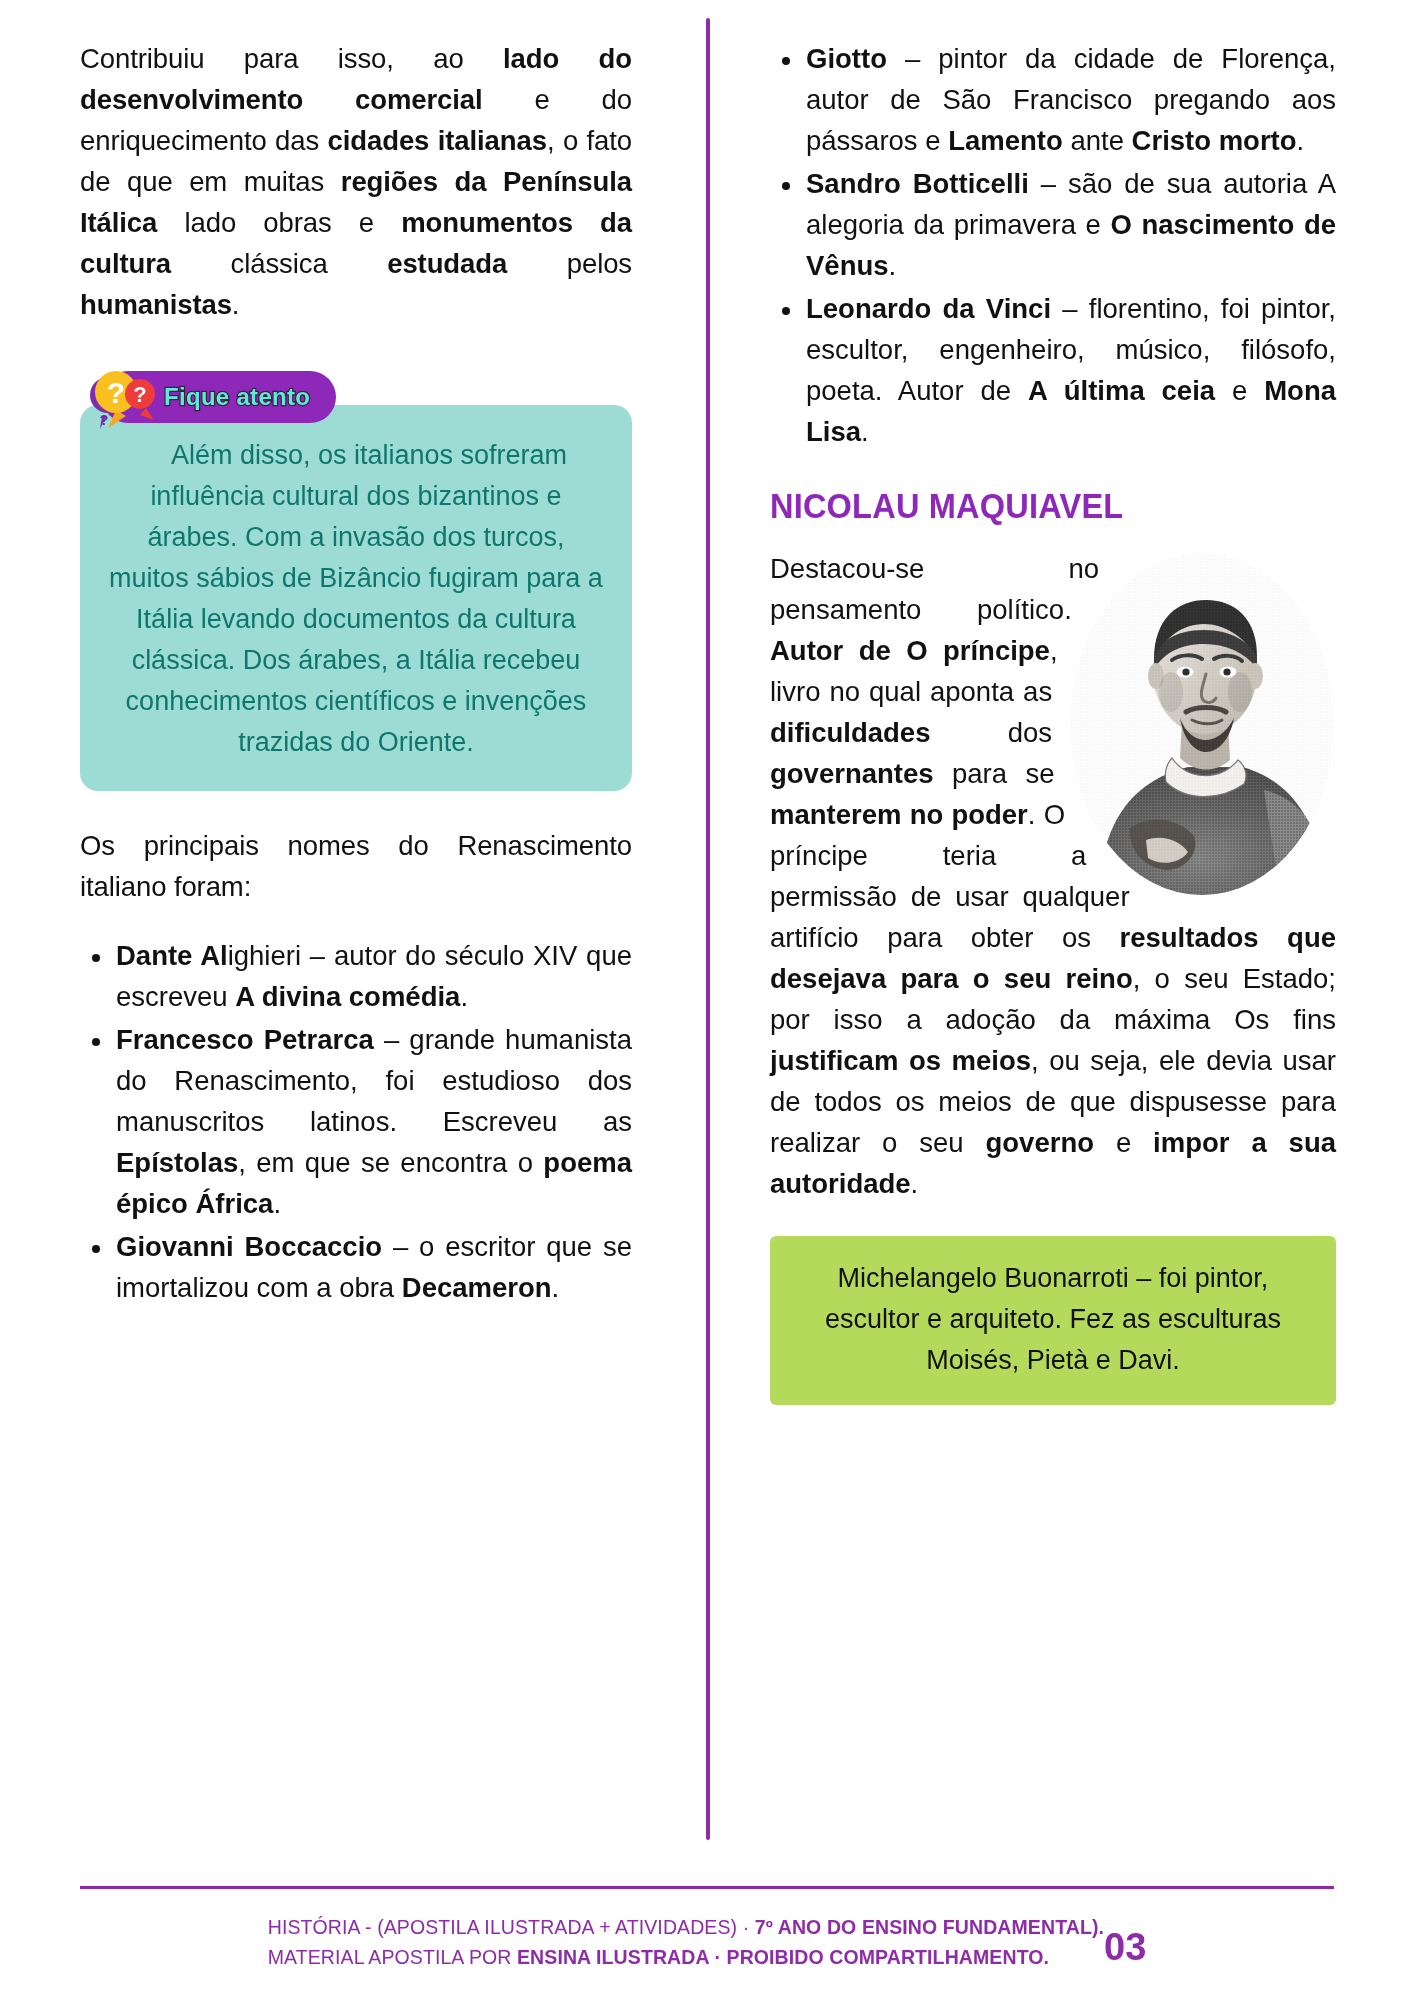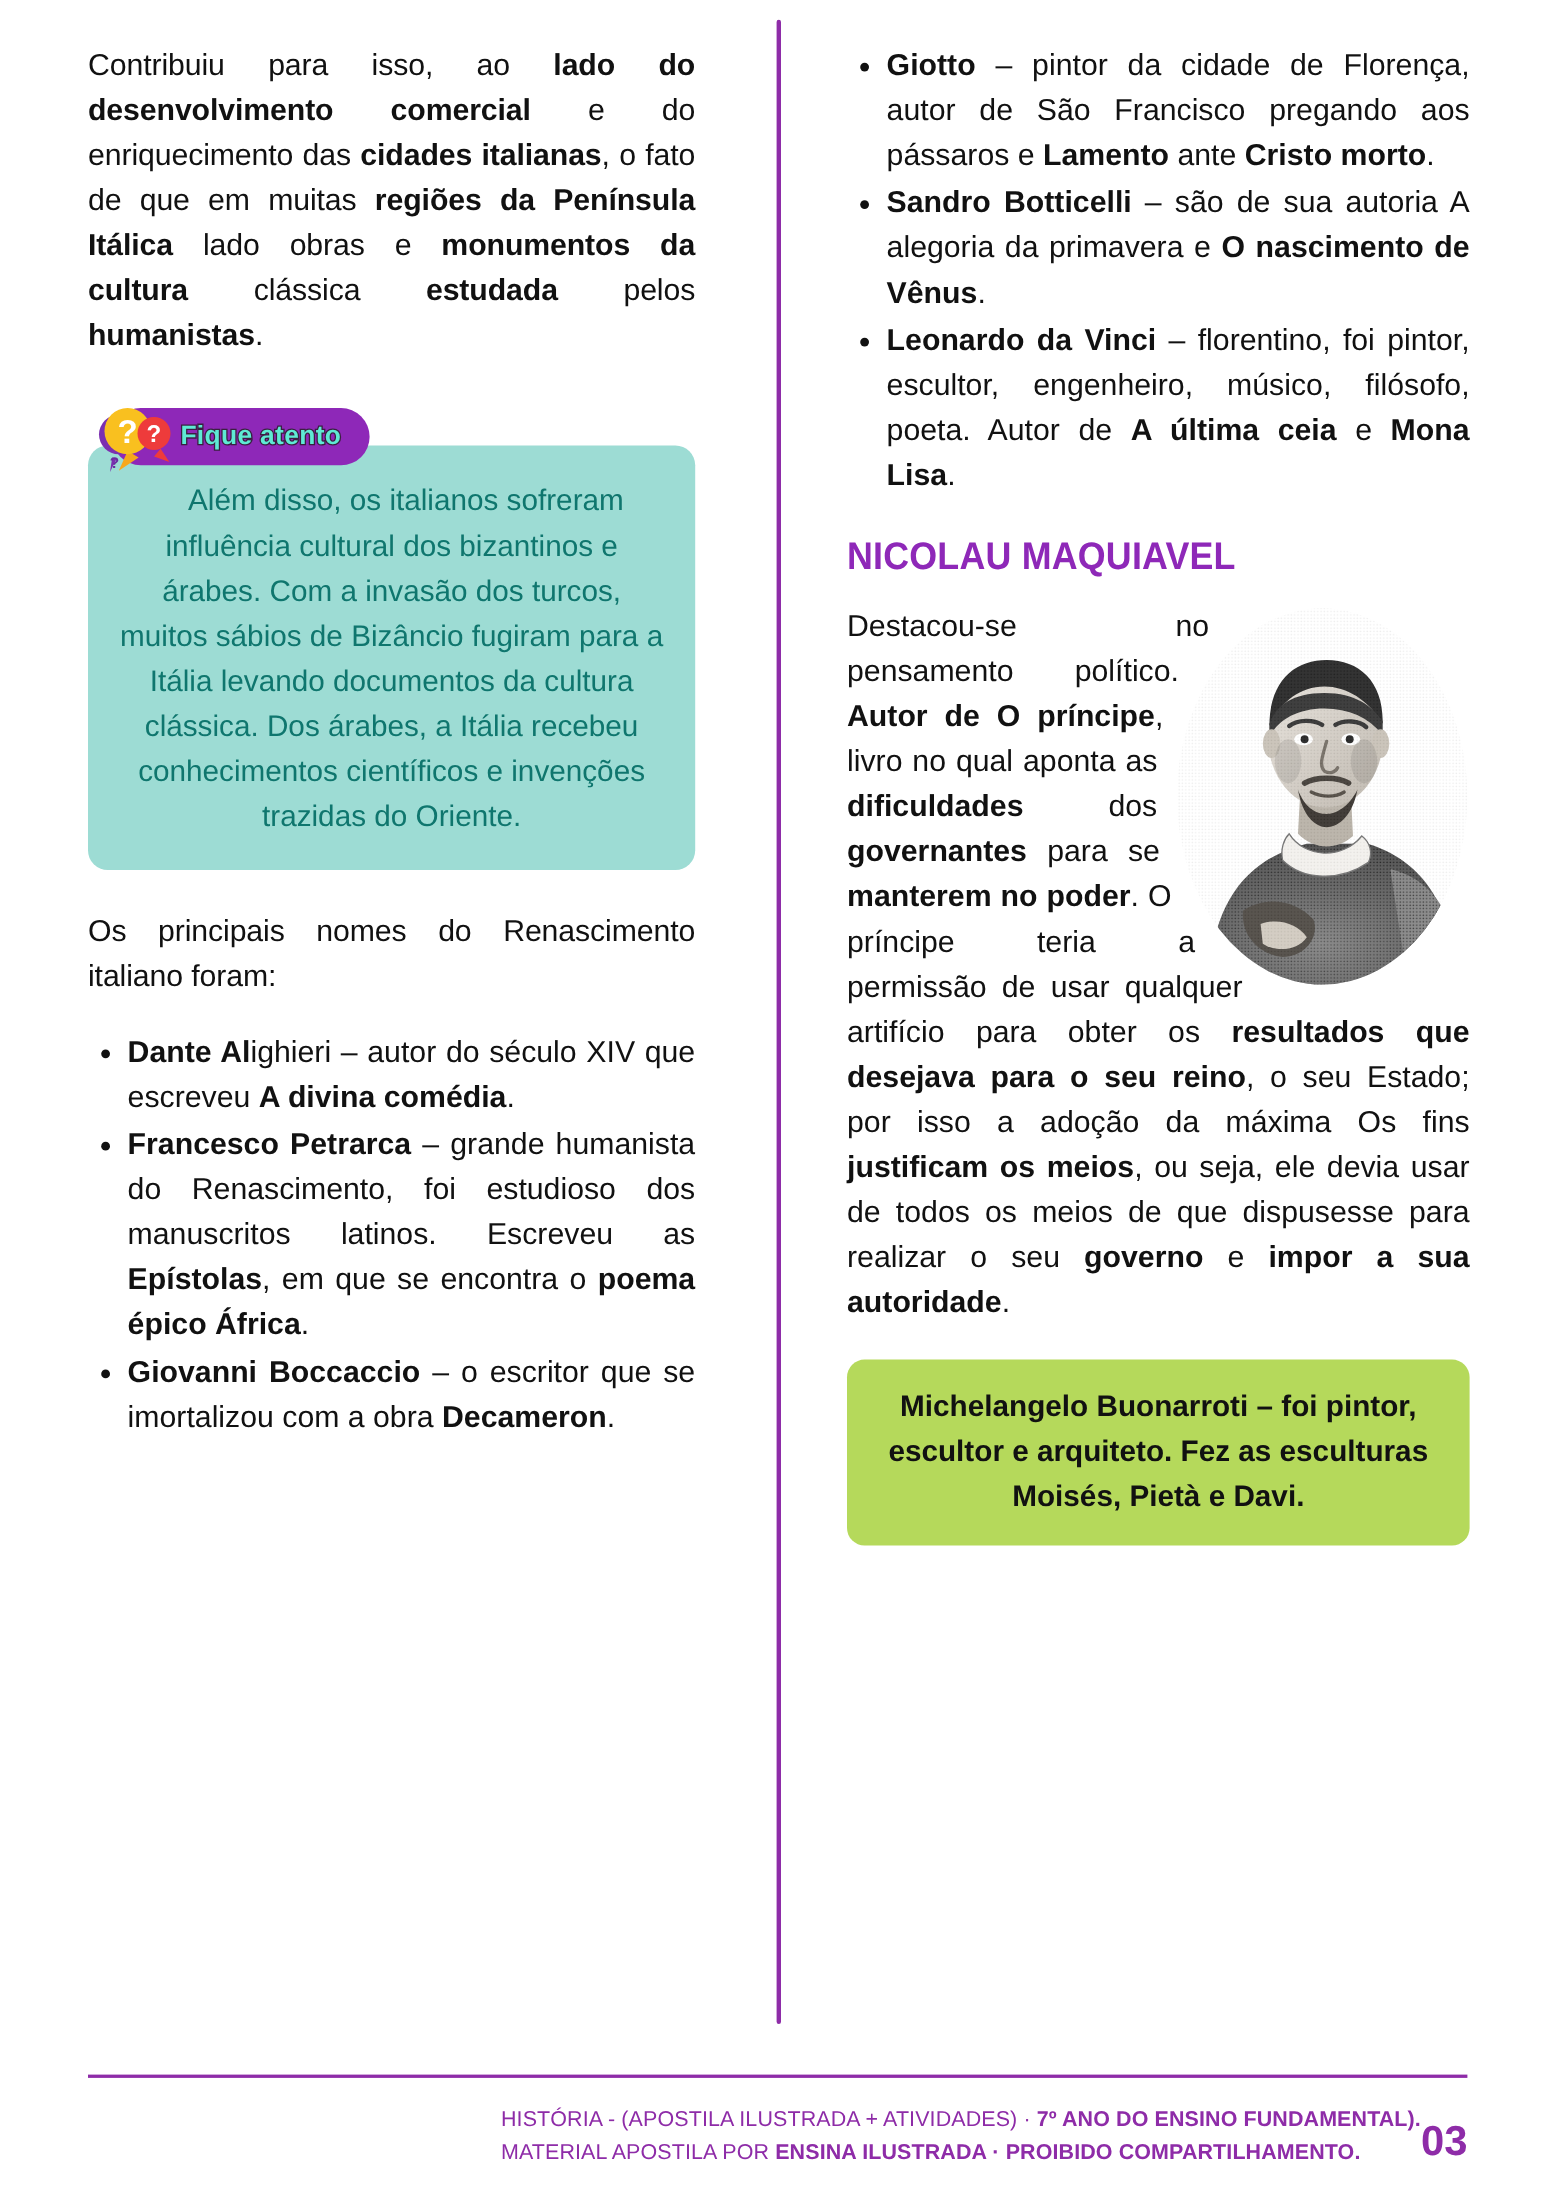--- a/index.html
+++ b/index.html
@@ -148,23 +148,22 @@
     font-size: 27.5px;
     line-height: 41px;
     text-align: justify;
   }
 
   
   .green-box {
     clear: both;
     margin-top: 32px;
     background: #b5d95b;
-    border-radius: 16px;
+    border-radius: 6px;
     padding: 22px 26px 24px 26px;
-    font-weight: bold;
   }
   .green-text {
     font-size: 27px;
     line-height: 41px;
     text-align: center;
     color: #111;
   }
 
   
   .footer-rule {
@@ -172,21 +171,21 @@
     left: 80px; top: 1886px;
     width: 1254px; height: 3px;
     background: #8e2ca8;
   }
   .footer {
     position: absolute;
     left: 80px; top: 1912px;
     width: 1254px;
     display: flex;
     align-items: flex-start;
-    justify-content: flex-end;
+    justify-content: center;
   }
   .footer-lines {
     font-size: 19.5px;
     line-height: 30px;
     color: #8e2ca8;
     letter-spacing: 0.1px;
   }
   .footer-lines b { font-weight: 700; }
   .page-num {
     font-size: 38px;

